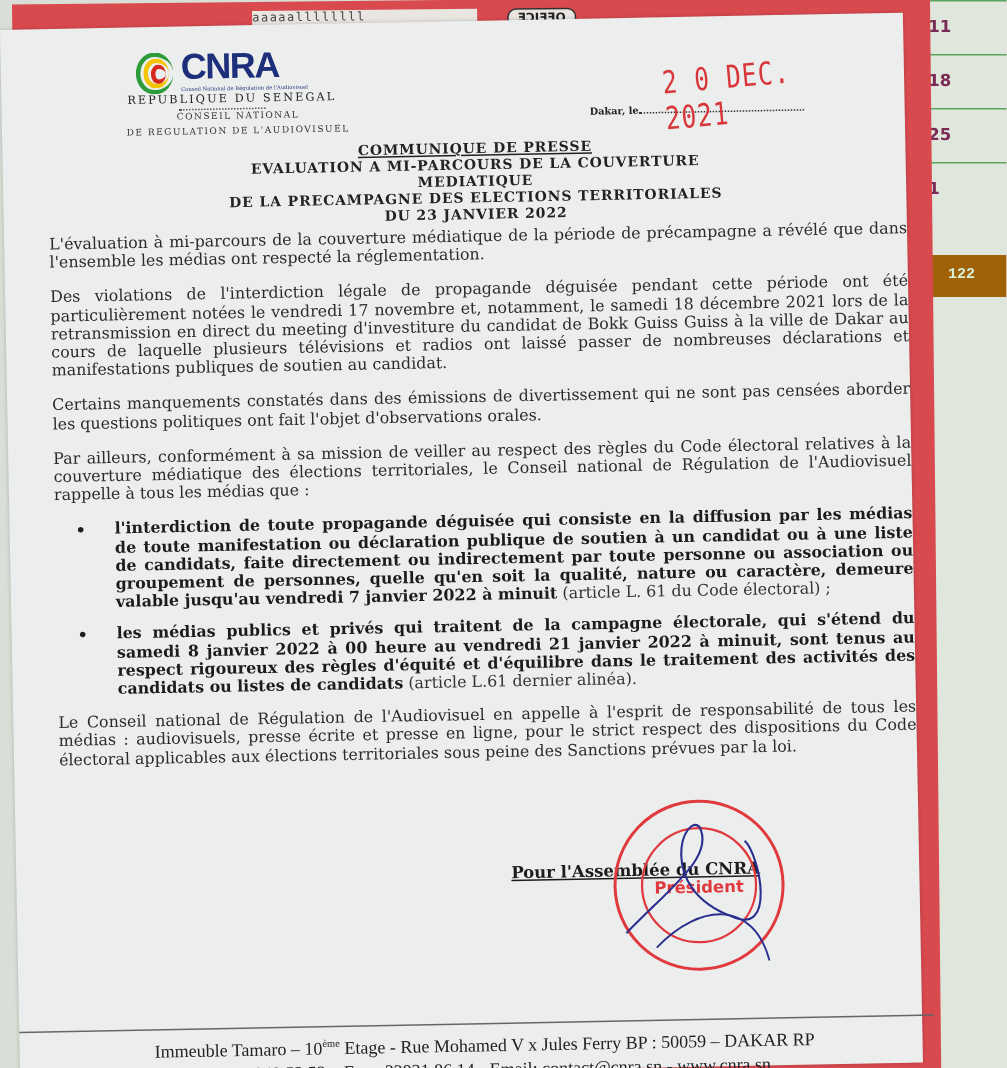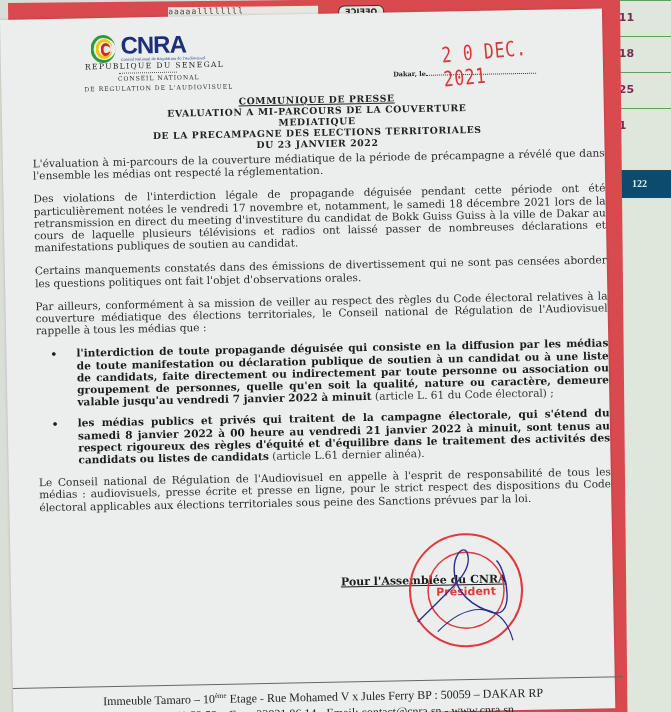--- a/index.html
+++ b/index.html
@@ -1,20 +1,20 @@
 <!DOCTYPE html>
 <html><head>
 <meta charset="utf-8">
 <style>
   html,body{margin:0;padding:0;}
   body{width:671px;height:712px;overflow:hidden;position:relative;background:#d9ded6;font-family:"DejaVu Serif",serif;}
   .bg-calendar{position:absolute;left:560px;top:0;width:111px;height:712px;background:#dfe6dc;}
   .bg-calendar .cell{position:absolute;left:20px;width:91px;height:36px;border-top:1px solid #5aa35c;border-left:1px solid #5aa35c;color:#7a2b55;font-family:"DejaVu Sans",sans-serif;font-weight:bold;font-size:11px;}
   .bg-calendar .cell span{position:absolute;left:30px;top:10px;}
-  .bg-calendar .green-band{position:absolute;left:20px;top:170px;width:91px;height:28px;background:#0c4a6e;color:#d8f0d8;font-family:Liberation Serif, serif;font-size:10px;font-weight:bold;padding-left:52px;box-sizing:border-box;line-height:28px;}
+  .bg-calendar .green-band{position:absolute;left:20px;top:170px;width:91px;height:28px;background:#a16207;color:#d8f0d8;font-family:Liberation Mono, monospace;font-size:10px;font-weight:bold;padding-left:52px;box-sizing:border-box;line-height:28px;}
   .folder{position:absolute;left:8px;top:3px;width:612px;height:720px;background:#d94a4f;transform:rotate(-0.6deg);transform-origin:0 0;}
   .folder-label{position:absolute;left:160px;top:6px;width:150px;height:12px;background:#e9e6e2;font-family:"DejaVu Sans Mono",monospace;font-size:8px;color:#444;letter-spacing:1px;overflow:hidden;}
   .office-badge{position:absolute;left:330px;top:6px;padding:0 6px;height:12px;border-radius:6px;background:#e9e6e2;border:1px solid #333;font-family:"DejaVu Sans",sans-serif;font-size:8px;font-weight:bold;color:#222;line-height:12px;transform:scaleX(-1);}
   .paper{position:absolute;left:0;top:20px;width:602px;height:700px;background:#eceeed;transform:rotate(-1.1deg);transform-origin:0 0;box-shadow:0 0 3px rgba(0,0,0,.2);}
   .logo{position:absolute;left:90px;top:14px;display:flex;align-items:center;}
   .logo-arcs{width:30px;height:26px;position:relative;}
   .logo-arcs i{position:absolute;border:3px solid;border-right:none;border-bottom-color:transparent;border-radius:50%;}
   .logo-text{font-family:"Liberation Sans",sans-serif;font-weight:900;font-size:24px;color:#1d2f7a;letter-spacing:-1px;}
   .logo-sub{position:absolute;left:120px;top:40px;font-size:3.5px;color:#1d2f7a;width:90px;}
   .rep{position:absolute;left:84px;top:44px;font-size:7.5px;letter-spacing:1.4px;color:#222;}

